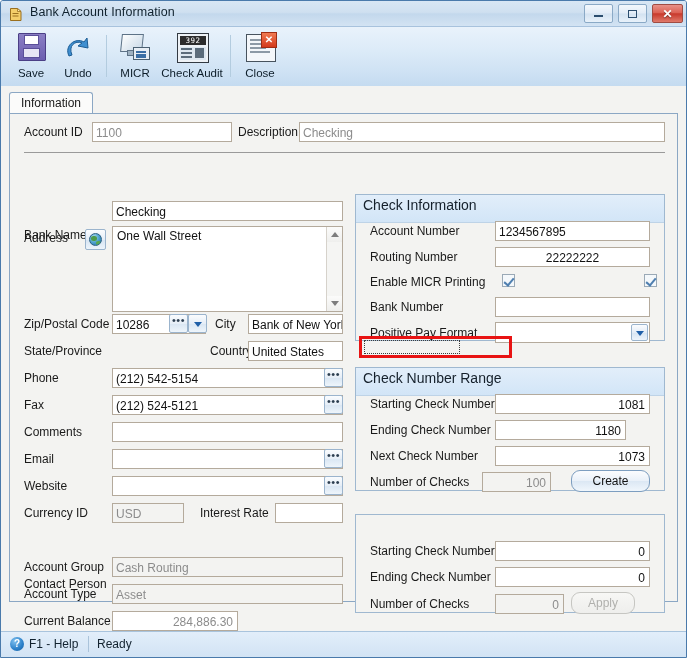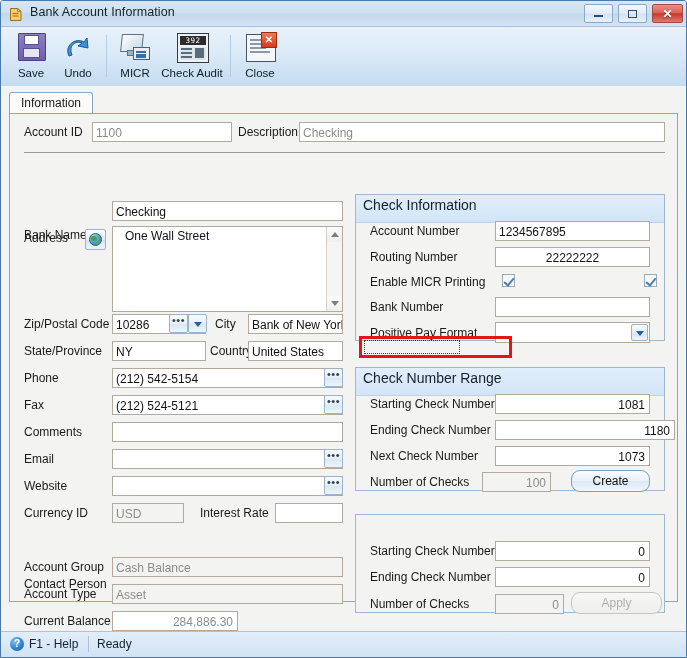--- a/index.html
+++ b/index.html
@@ -250,21 +250,21 @@
   
   #address-box {
     position: absolute; left: 110px; top: 200px;
     width: 231px; height: 86px;
     box-sizing: border-box;
     background: #ffffff;
     border: 1px solid #b4aa9c;
   }
   #address-text {
     position: absolute; left: 4px; top: 2px;
-    font-size: 12px; color: #111; margin-left: 8px;
+    font-size: 12px; color: #111;
   }
   #address-scroll {
     position: absolute; right: 0; top: 0;
     width: 15px; height: 84px;
     background: #f5f5f3;
     border-left: 1px solid #d6d2cb;
   }
   .sc-arrow {
     position: absolute; left: 0; width: 15px; height: 15px;
     background: linear-gradient(to bottom,#fbfbfa,#efefed);
@@ -511,21 +511,20 @@
       </div>
 
       <div class="lbl" style="left:14px; top:202px;">Zip/Postal Code</div>
       <div class="fld" style="left:102px; top:200px; width:94px;">10286</div>
       <div class="ebtn" style="left:159px; top:200px;">•••</div>
       <div class="dbtn" style="left:178px; top:200px;"></div>
       <div class="lbl" style="left:205px; top:202px;">City</div>
       <div class="fld" style="left:238px; top:200px; width:95px;">Bank of New York</div>
 
       <div class="lbl" style="left:14px; top:229px;">State/Province</div>
-      <div class="fld" style="left:102px; top:227px; width:94px;">NY</div>
       <div class="lbl" style="left:200px; top:229px;">Country</div>
       <div class="fld" style="left:238px; top:227px; width:95px;">United States</div>
 
       <div class="lbl" style="left:14px; top:256px;">Phone</div>
       <div class="fld" style="left:102px; top:254px; width:231px;">(212) 542-5154</div>
       <div class="ebtn" style="left:314px; top:254px;">•••</div>
 
       <div class="lbl" style="left:14px; top:283px;">Fax</div>
       <div class="fld" style="left:102px; top:281px; width:231px;">(212) 524-5121</div>
       <div class="ebtn" style="left:314px; top:281px;">•••</div>
@@ -542,21 +541,21 @@
       <div class="ebtn" style="left:314px; top:362px;">•••</div>
 
       <div class="lbl" style="left:14px; top:391px;">Currency ID</div>
       <div class="fld ro" style="left:102px; top:389px; width:72px;">USD</div>
       <div class="lbl" style="left:190px; top:391px;">Interest Rate</div>
       <div class="fld" style="left:265px; top:389px; width:68px;"></div>
 
       <div class="lbl" style="left:14px; top:418px;margin-top:44px;">Contact Person</div>
 
       <div class="lbl" style="left:14px; top:445px;">Account Group</div>
-      <div class="fld ro" style="left:102px; top:443px; width:231px;">Cash Balance</div>
+      <div class="fld ro" style="left:102px; top:443px; width:231px;">Cash Routing</div>
 
       <div class="lbl" style="left:14px; top:472px;">Account Type</div>
       <div class="fld ro" style="left:102px; top:470px; width:231px;">Asset</div>
 
       <div class="lbl" style="left:14px; top:499px;">Current Balance</div>
       <div class="fld rowhite num" style="left:102px; top:497px; width:126px;">284,886.30</div>
 
       <div class="group" style="left:345px; top:80px; width:310px; height:147px;">
         <div class="group-hd">Check Information</div>
 
@@ -579,41 +578,41 @@
         </div>
       </div>
 
       <div class="group" style="left:345px; top:253px; width:310px; height:124px;">
         <div class="group-hd">Check Number Range</div>
 
         <div class="lbl" style="left:14px; top:28px;">Starting Check Number</div>
         <div class="fld num" style="left:139px; top:26px; width:155px;">1081</div>
 
         <div class="lbl" style="left:14px; top:54px;">Ending Check Number</div>
-        <div class="fld num" style="left:139px; top:52px; width:180px;">1180</div>
+        <div class="fld num" style="left:139px; top:52px; width:131px;">1180</div>
 
         <div class="lbl" style="left:14px; top:80px;">Next Check Number</div>
         <div class="fld num" style="left:139px; top:78px; width:155px;">1073</div>
 
         <div class="lbl" style="left:14px; top:106px;">Number of Checks</div>
         <div class="fld ro num" style="left:126px; top:104px; width:69px;">100</div>
         <div class="pbtn" style="left:215px; top:102px; width:79px; height:22px; line-height:21px;">Create</div>
       </div>
 
       <div class="group" style="left:345px; top:400px; width:310px; height:99px;">
 
         <div class="lbl" style="left:14px; top:28px;">Starting Check Number</div>
         <div class="fld num" style="left:139px; top:26px; width:155px;">0</div>
 
         <div class="lbl" style="left:14px; top:54px;">Ending Check Number</div>
         <div class="fld num" style="left:139px; top:52px; width:155px;">0</div>
 
         <div class="lbl" style="left:14px; top:81px;">Number of Checks</div>
         <div class="fld ro num" style="left:139px; top:79px; width:69px;">0</div>
-        <div class="pbtn disabled" style="left:215px; top:77px; width:91px; height:22px; line-height:21px;">Apply</div>
+        <div class="pbtn disabled" style="left:215px; top:77px; width:64px; height:22px; line-height:21px;">Apply</div>
       </div>
 
     </div>
 
     <div id="micr-highlight"></div>
     <div id="micr-focus"></div>
 
   </div>
 
   <div id="statusbar">

